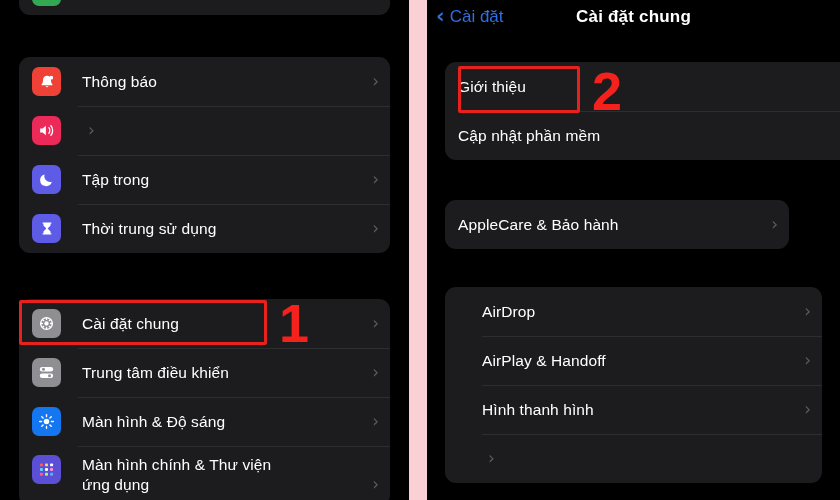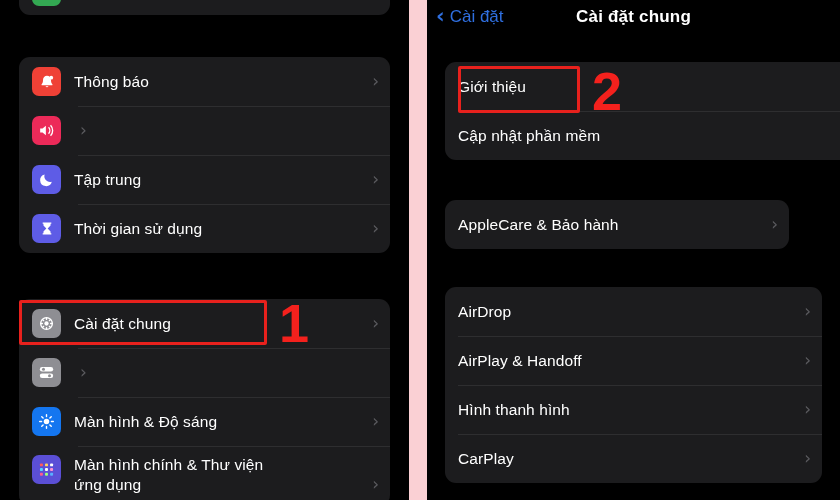--- a/index.html
+++ b/index.html
@@ -27,20 +27,21 @@
     position: absolute;
     background: #1c1c1e;
     border-radius: 11px;
   }
   .row {
     position: relative;
     display: flex;
     align-items: center;
     height: 49px;
     padding: 0 11px 0 13px;
+    gap: 8px;
   }
   .row.tall { height: 60px; align-items: flex-start; padding-top: 9px; }
   .row + .row::before {
     content: "";
     position: absolute;
     left: 59px; right: 0; top: 0;
     height: 1px;
     background: #2e2e30;
   }
   .row.noicon + .row.noicon::before { left: 13px; }
@@ -170,31 +171,31 @@
         </div>
         <div class="chev">›</div>
       </div>
 
       <div class="row">
         <div class="appicon" style="background:#5e5ce6">
           <svg width="17" height="17" viewBox="0 0 24 24" fill="#fff">
             <path d="M19.5 15.2A8.2 8.2 0 0 1 9.4 4.8a8.4 8.4 0 1 0 10.1 10.4z"></path>
           </svg>
         </div>
-        <div class="rowlabel">Tập trung</div>
+        <div class="rowlabel">Tập trong</div>
         <div class="chev">›</div>
       </div>
 
       <div class="row">
         <div class="appicon" style="background:#5e5ce6">
           <svg width="16" height="17" viewBox="0 0 24 24" fill="#fff">
             <path d="M5.5 3h13v2h-1.2v2.6L13 12l4.3 4.4V19h1.2v2h-13v-2h1.2v-2.6L11 12 6.7 7.6V5H5.5z"></path>
           </svg>
         </div>
-        <div class="rowlabel">Thời gian sử dụng</div>
+        <div class="rowlabel">Thời trung sử dụng</div>
         <div class="chev">›</div>
       </div>
     </div>
 
     <div class="card" style="left:19px; top:299px; width:371px;">
 
       <div class="row">
         <div class="appicon" style="background:#8e8e93">
           <svg width="19" height="19" viewBox="0 0 24 24" fill="none" stroke="#fff" stroke-width="1.7">
             <circle cx="12" cy="12" r="7.4"></circle>
@@ -208,20 +209,21 @@
 
       <div class="row">
         <div class="appicon" style="background:#8e8e93">
           <svg width="19" height="19" viewBox="0 0 24 24" fill="none">
             <rect x="3.6" y="5.2" width="16.8" height="5.6" rx="2.8" fill="#fff"></rect>
             <circle cx="8.2" cy="8" r="1.9" fill="#8e8e93"></circle>
             <rect x="3.6" y="13.2" width="16.8" height="5.6" rx="2.8" fill="#fff"></rect>
             <circle cx="15.8" cy="16" r="1.9" fill="#8e8e93"></circle>
           </svg>
         </div>
+        <div class="rowlabel">Trung tâm điều khiển</div>
         <div class="chev">›</div>
       </div>
 
       <div class="row">
         <div class="appicon" style="background:#1476f0">
           <svg width="19" height="19" viewBox="0 0 24 24" fill="none" stroke="#fff" stroke-width="1.8" stroke-linecap="round">
             <circle cx="12" cy="12" r="3.5" fill="#fff" stroke="none"></circle>
             <path d="M12 3.4v2.4M12 18.2v2.4M3.4 12h2.4M18.2 12h2.4M6 6l1.7 1.7M16.3 16.3L18 18M18 6l-1.7 1.7M7.7 16.3L6 18"></path>
           </svg>
         </div>
@@ -276,35 +278,34 @@
       </div>
     </div>
 
     <div class="card" style="left:18px; top:200px; width:344px;">
       <div class="row noicon">
         <div class="rowlabel">AppleCare &amp; Bảo hành</div>
         <div class="chev">›</div>
       </div>
     </div>
 
-    <div class="card" style="left:18px; top:287px; width:377px;">
+    <div class="card" style="left:18px; top:287px; width:377px;padding-left:24px;">
       <div class="row noicon">
         <div class="rowlabel">AirDrop</div>
         <div class="chev">›</div>
       </div>
       <div class="row noicon">
         <div class="rowlabel">AirPlay &amp; Handoff</div>
         <div class="chev">›</div>
       </div>
       <div class="row noicon">
         <div class="rowlabel">Hình thanh hình</div>
         <div class="chev">›</div>
       </div>
       <div class="row noicon">
-        <div class="rowlabel">CarPlay</div>
         <div class="chev">›</div>
       </div>
     </div>
 
     <div class="hl" style="left:31px; top:66px; width:122px; height:47px;"></div>
     <div class="num" style="left:165px; top:64px;">2</div>
   </div>
 
 </div>
 

